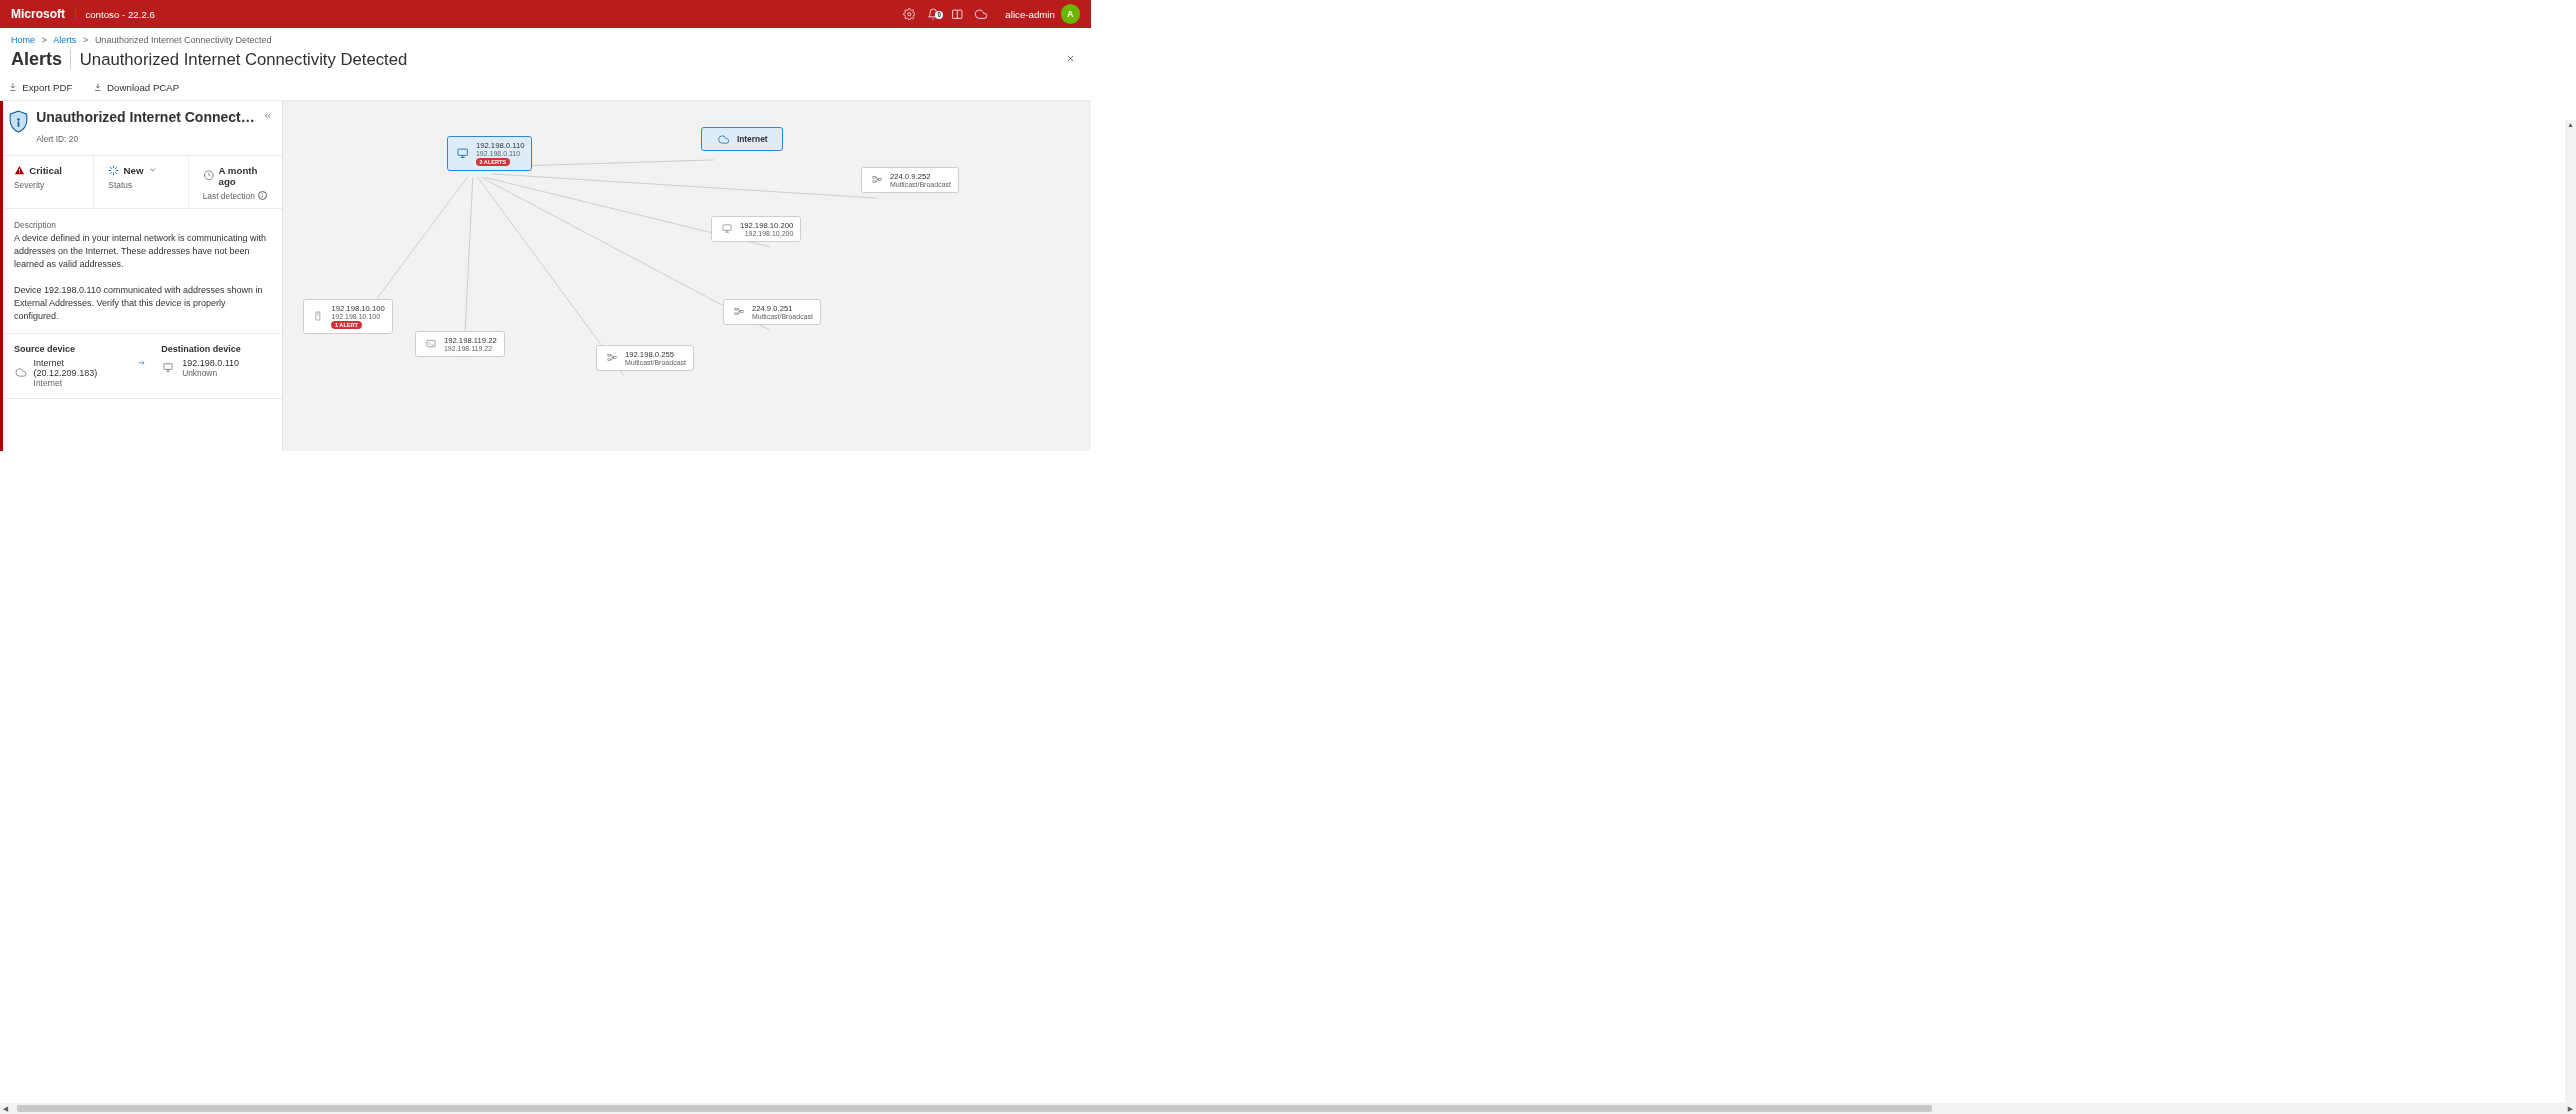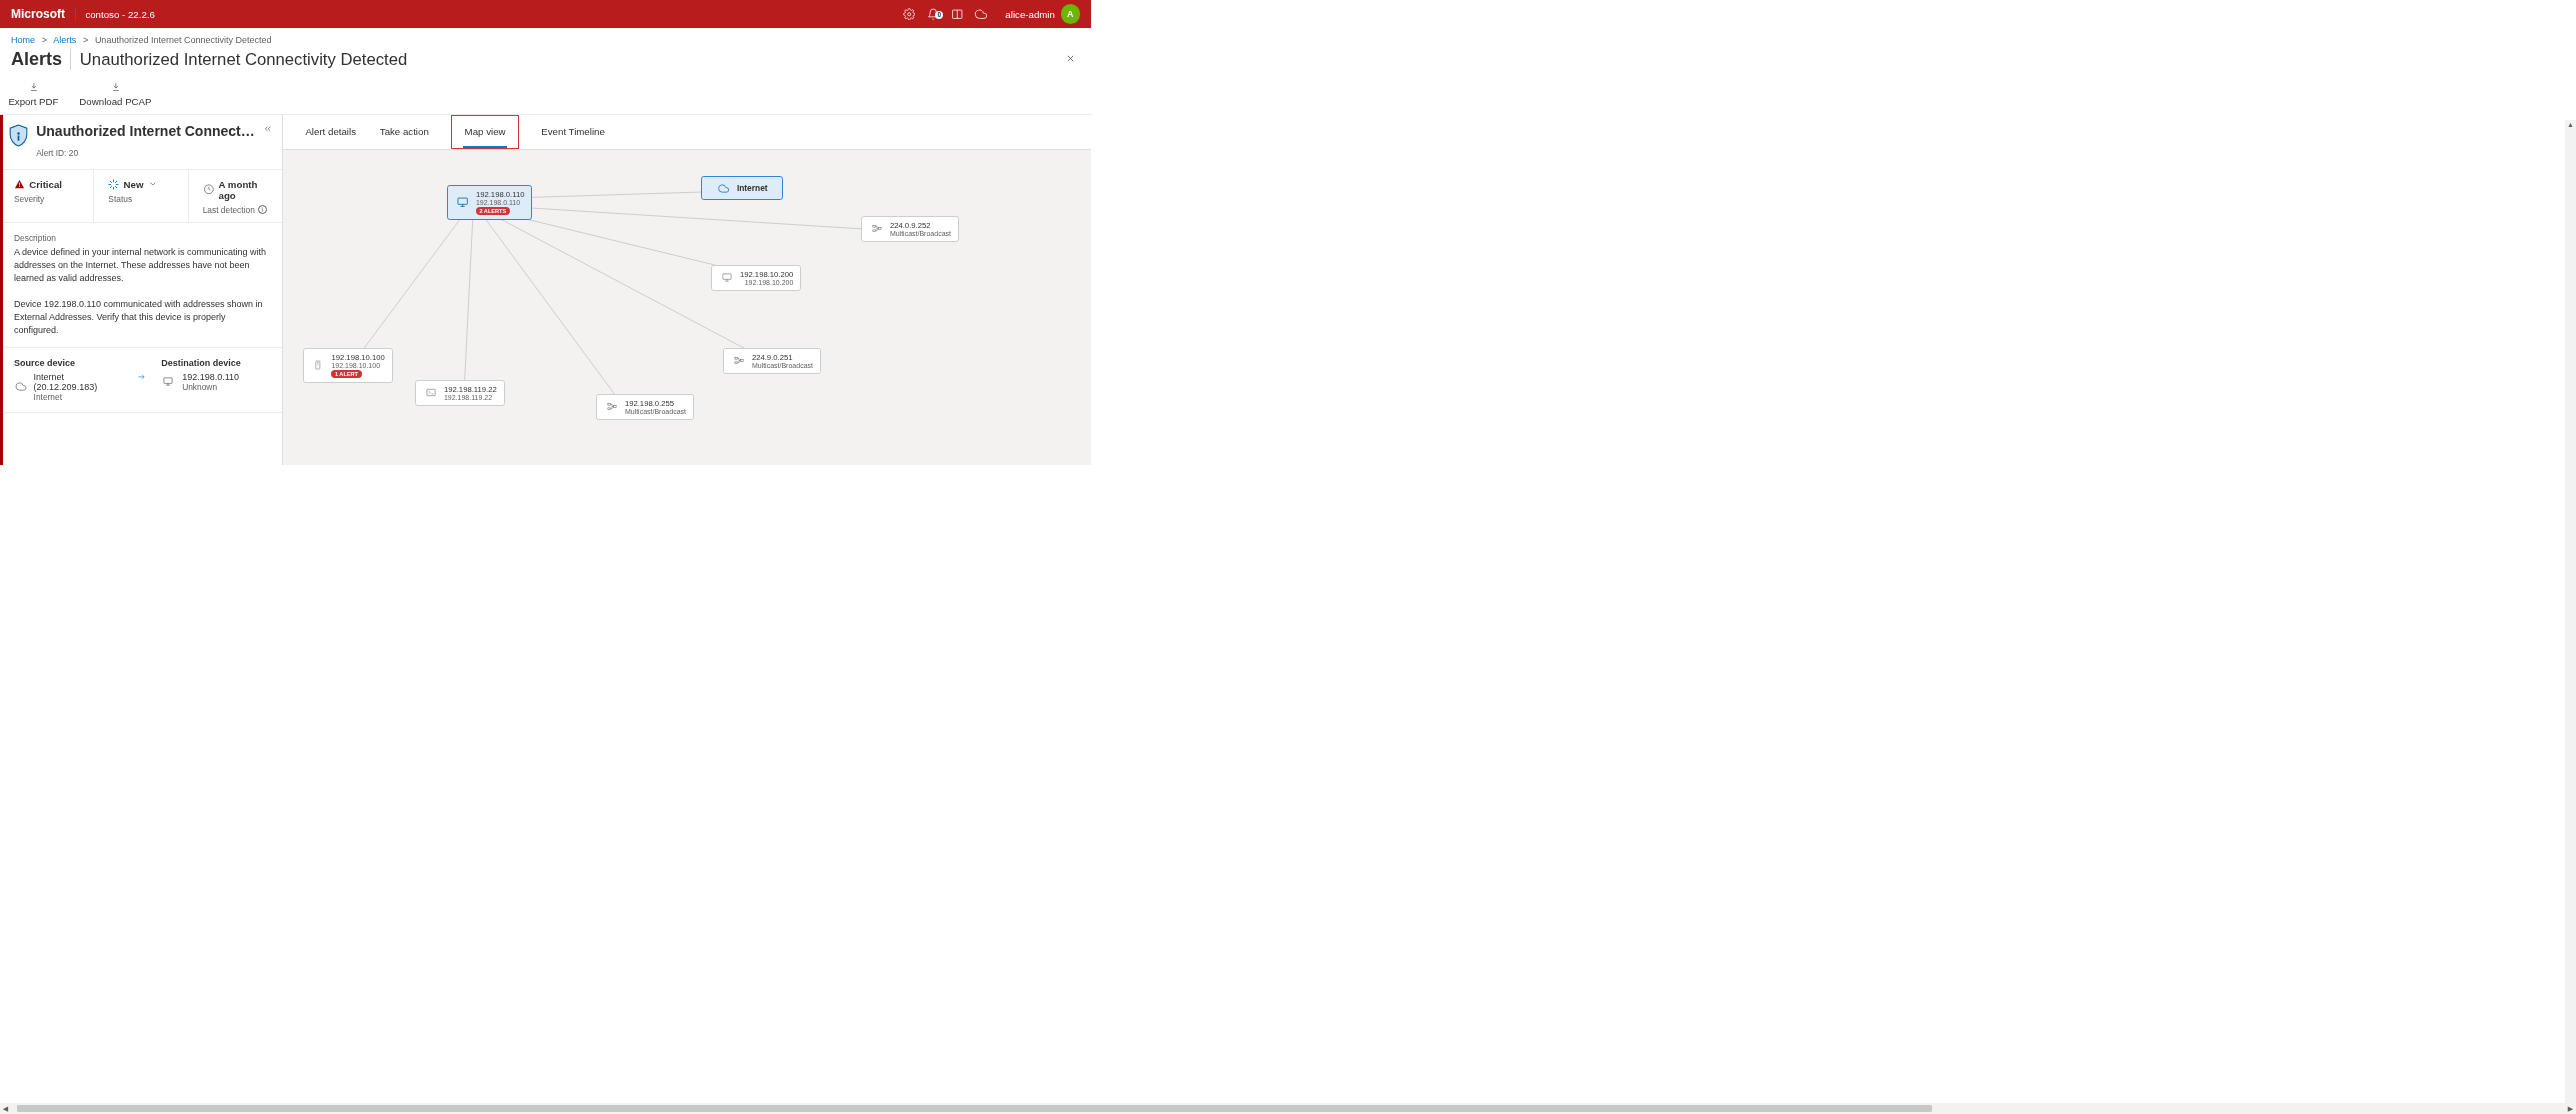--- a/index.html
+++ b/index.html
@@ -34,21 +34,21 @@
     .breadcrumb a { color:#0078d4; text-decoration:none; cursor:pointer; }
     .breadcrumb .sep { color:#605e5c; margin:0 4.2px; }
     .breadcrumb .current { color:#605e5c; }
     
     .titlebar { display:flex; align-items:center; padding: 0 11px 4.2px; }
     .titlebar h1 { font-weight:600; font-size:18px; padding-right:8.4px; border-right:0.7px solid #d0d0d0; }
     .titlebar .sub { font-size:16.7px; font-weight:400; color:#323130; padding-left:8.4px; }
     .titlebar .close { margin-left:auto; cursor:pointer; padding:4.2px; }
     
     .cmdbar { padding: 4.2px 5.6px; border-bottom:0.7px solid #eaeaea; display:flex; gap:15.3px; }
-    .cmd { display:flex; align-items:center; gap:4.2px; color:#323130; cursor:pointer; padding:2.8px 2.8px;flex-direction:column; }
+    .cmd { display:flex; align-items:center; gap:4.2px; color:#323130; cursor:pointer; padding:2.8px 2.8px; }
     .cmd svg { stroke:#323130; }
     
     .main { display:flex; height: calc(100% - 28px - 25px - 31px - 26.4px - 12.5px); position:relative; }
     .left { width:283px; border-right:0.7px solid #e1dfdd; position:relative; display:flex; flex-direction:column; }
     .left .hdr { display:flex; align-items:flex-start; padding:8.4px 9.7px 4.2px 5.6px; gap:5.6px; }
     .shield { width:25px; height:25px; flex-shrink:0; }
     .left .hdr .title { font-size:14px; font-weight:600; white-space:nowrap; overflow:hidden; text-overflow:ellipsis; }
     .left .hdr .aid { font-size:8.4px; color:#605e5c; margin-top:9px; }
     .collapse-chevrons { margin-left:auto; margin-top:1.4px; cursor:pointer; color:#605e5c; }
     .left .redbar { position:absolute; left:0; top:0; bottom:0; width:2.8px; background:#a80000; }
@@ -260,28 +260,20 @@
           <div>
             <div>192.198.0.110</div>
             <div class="sub">Unknown</div>
           </div>
         </div>
       </div>
     </div>
   </div>
 
   <div class="right">
-    <div class="tabs">
-      <div class="tab">Alert details</div>
-      <div class="tab">Take action</div>
-      <div class="tab-highlight">
-        <div class="tab active" style="height:100%;">Map view</div>
-      </div>
-      <div class="tab">Event Timeline</div>
-    </div>
     <div class="mapcanvas">
       <svg class="edges" viewBox="0 0 1162 454" width="809" height="316">
         <line x1="300" y1="70" x2="620" y2="60"></line>
         <line x1="300" y1="80" x2="854" y2="115"></line>
         <line x1="290" y1="85" x2="700" y2="185"></line>
         <line x1="285" y1="85" x2="700" y2="305"></line>
         <line x1="280" y1="85" x2="490" y2="370"></line>
         <line x1="273" y1="85" x2="260" y2="345"></line>
         <line x1="265" y1="85" x2="105" y2="300"></line>
       </svg>

